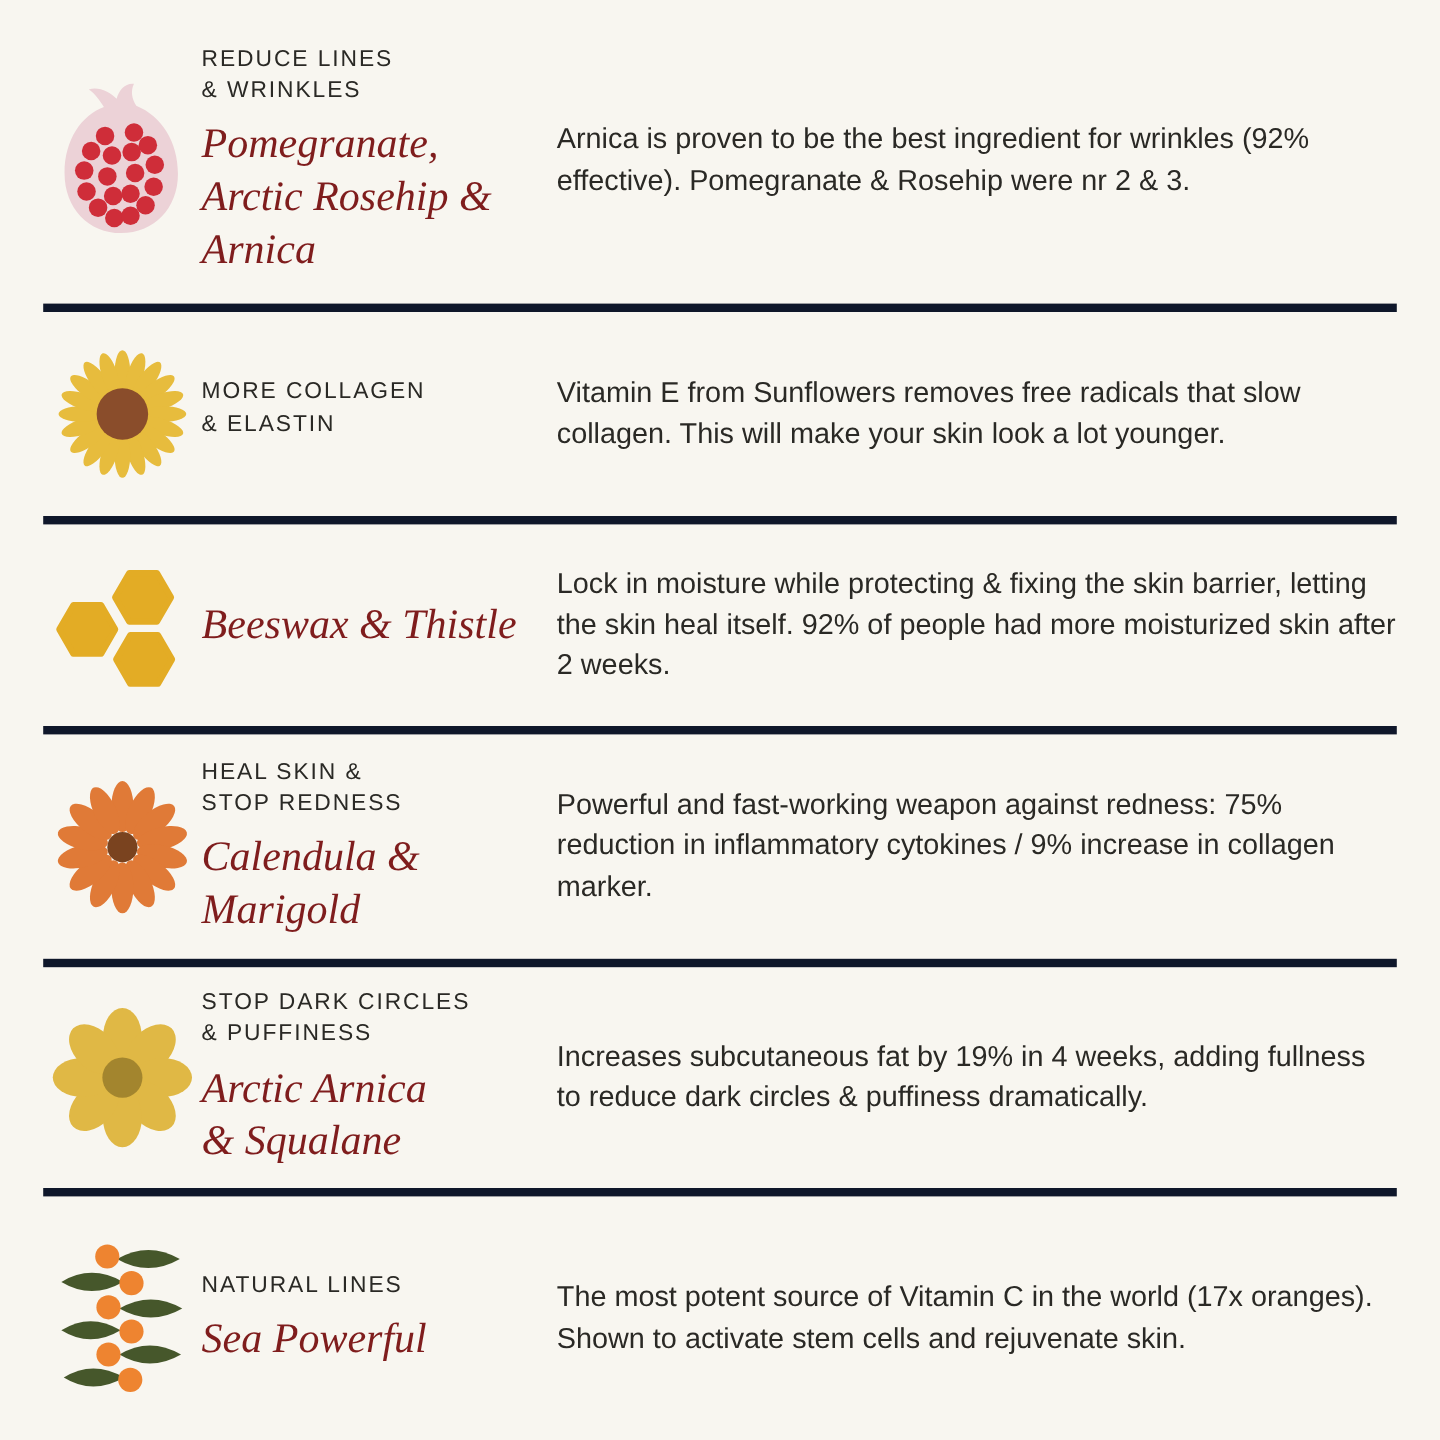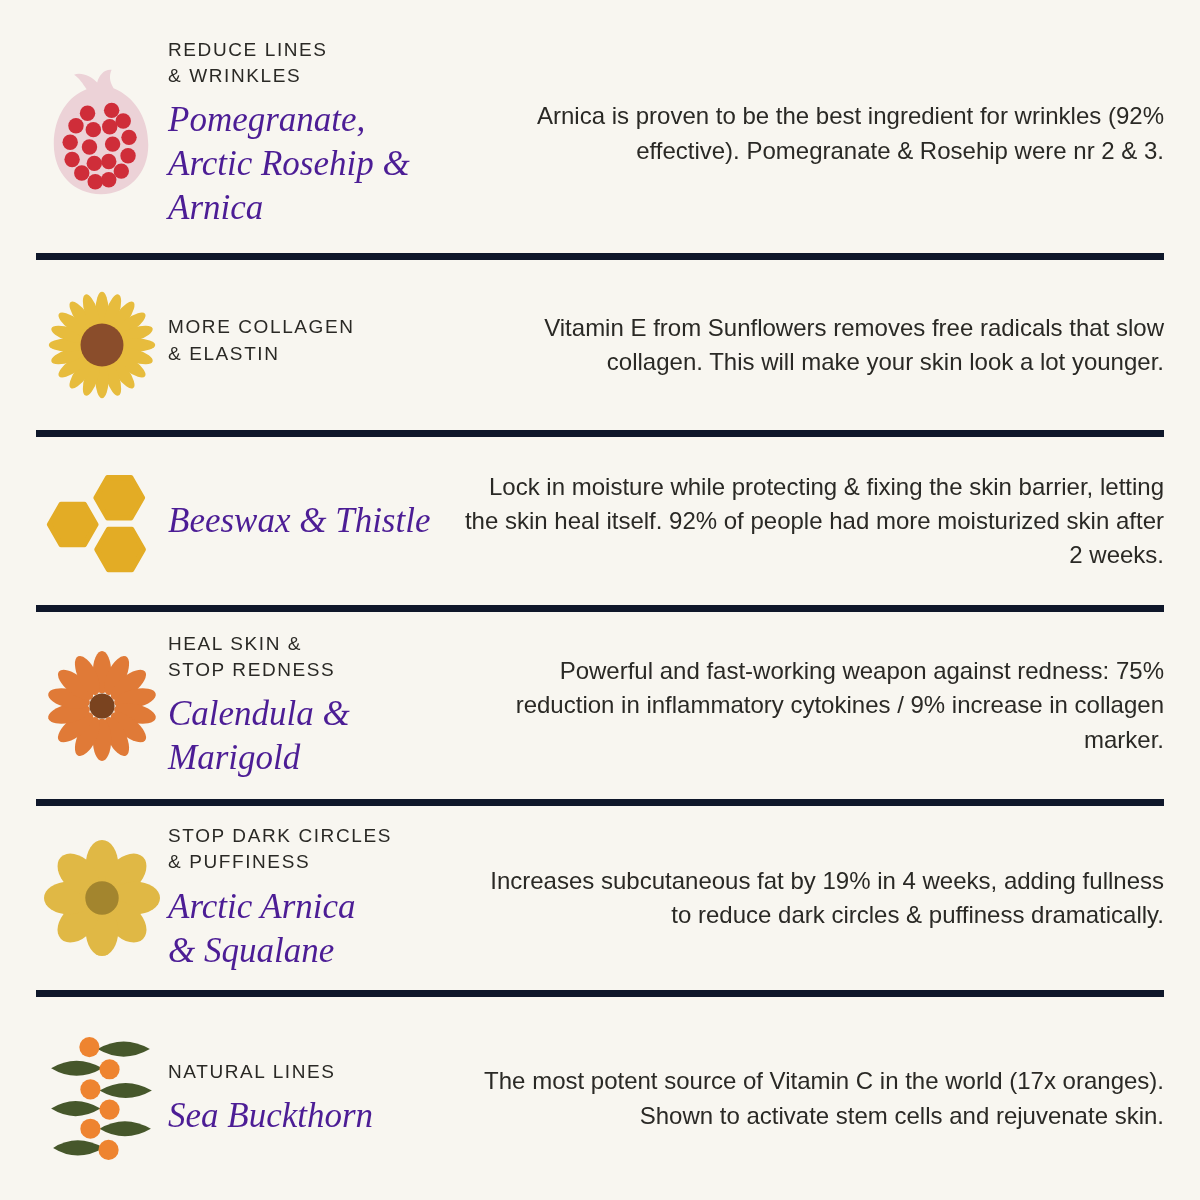--- a/index.html
+++ b/index.html
@@ -21,24 +21,24 @@
   .row:nth-child(5){height:191px}
   .row:nth-child(6){height:210px}
   .icon-col{flex:0 0 132px;width:132px;display:flex;justify-content:center;align-items:center}
   .text-col{flex:0 0 296px;width:296px}
   .benefit{
     font-size:19px;letter-spacing:1.6px;line-height:1.38;
     white-space:pre-line;margin-bottom:9px;color:#2a2925;
   }
   .ingredient{
     font-family:"Liberation Serif","DejaVu Serif",serif;font-style:italic;
-    font-size:35px;line-height:1.26;white-space:pre-line;color:#4c1d95;
+    font-size:35px;line-height:1.26;white-space:pre-line;color:#7f1d1d;
   }
   .desc-col{
-    flex:1;max-width:714px;font-size:24px;line-height:1.43;color:#2a2925;text-align:right;
+    flex:1;max-width:714px;font-size:24px;line-height:1.43;color:#2a2925;
   }
 </style>
 </head>
 <body>
 
 <div class="container">
 
   <div class="row">
     <div class="icon-col">
       <svg width="116" height="135" viewBox="0 0 120 140" aria-hidden="true">
@@ -198,18 +198,18 @@
           <circle cx="60" cy="36" r="10"></circle>
           <circle cx="41" cy="56" r="10"></circle>
           <circle cx="60" cy="76" r="10"></circle>
           <circle cx="41" cy="95" r="10"></circle>
           <circle cx="59" cy="116" r="10"></circle>
         </g>
       </svg>
     </div>
     <div class="text-col">
       <div class="benefit">NATURAL LINES</div>
-      <div class="ingredient">Sea Buckthorn</div>
+      <div class="ingredient">Sea Powerful</div>
     </div>
     <div class="desc-col">The most potent source of Vitamin C in the world (17x oranges). Shown to activate stem cells and rejuvenate skin.</div>
   </div>
 
 </div>
 
 </body></html>

